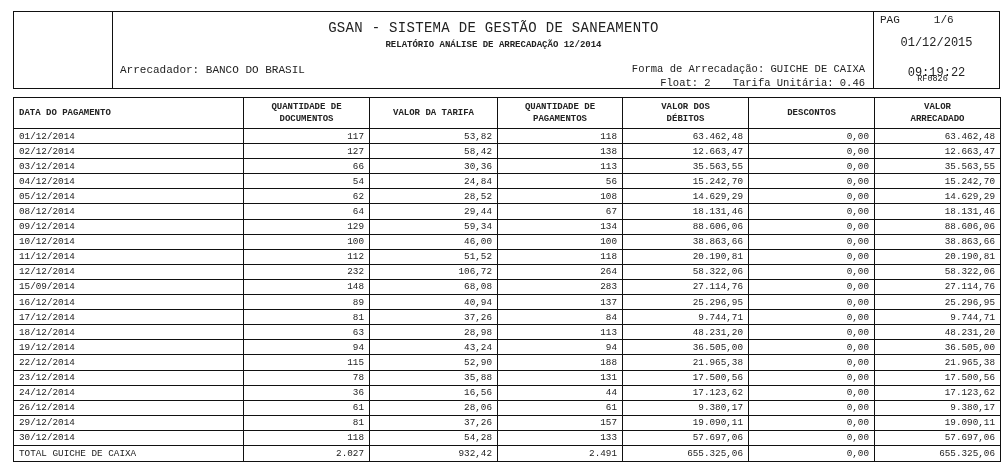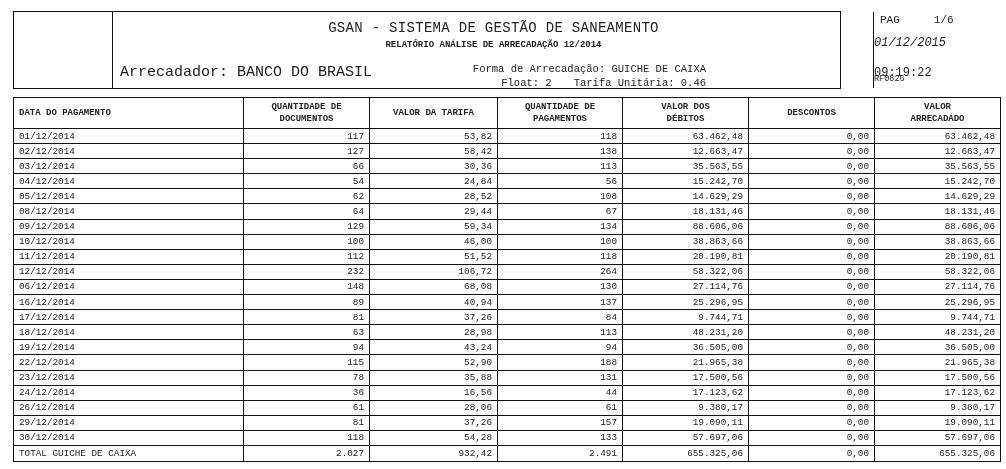--- a/index.html
+++ b/index.html
@@ -1,30 +1,30 @@
 <!DOCTYPE html>
 <html><head>
   <meta charset="utf-8">
   <style>
     html, body { margin:0; padding:0; background:#ffffff; }
     body { width:1006px; height:469px; position:relative; overflow:hidden;
            font-family:"Liberation Mono", "DejaVu Sans Mono", monospace; color:#222; }
-    .hdr { position:absolute; left:13px; top:11px; width:828px; height:78px;
+    .hdr { position:absolute; left:13px; top:11px; width:987px; height:78px;
            border:1.5px solid #111; box-sizing:border-box; }
     .logo { position:absolute; left:0; top:0; width:99px; height:100%; border-right:1.5px solid #111; box-sizing:border-box; }
     .pagbox { position:absolute; left:859px; top:0; right:0; height:100%; border-left:1.5px solid #111; box-sizing:border-box; }
     .title { position:absolute; left:100px; width:759px; top:8px; text-align:center; font-size:14px; letter-spacing:0.3px; }
     .subtitle { position:absolute; left:100px; width:759px; top:28px; text-align:center; font-size:9px; font-weight:bold; }
-    .arrec { position:absolute; left:106px; top:52px; font-size:15px; }
+    .arrec { position:absolute; left:106px; top:52px; font-size:11px; }
     .forma { position:absolute; right:134px; top:51px; font-size:10.5px; text-align:right; }
     .float { position:absolute; right:134px; top:65px; font-size:10.5px; text-align:left;margin-left:19px; }
     .float span { margin-left:22px; }
     .pag { position:absolute; left:6px; top:2px; font-size:11px; }
     .pag .pv { margin-left:34px;font-family:Liberation Mono, monospace; }
-    .pdate { position:absolute; left:0; right:0; top:24px; text-align:center; font-size:12px;font-style:italic; }
+    .pdate { position:absolute; left:0; right:0; top:24px; text-align:center; font-size:12px; }
     .ptime { position:absolute; left:0; right:0; top:54px; text-align:center; font-size:12px; }
     .pcode { position:absolute; left:0; right:8px; top:62px; text-align:center; font-size:8.5px; }
     table { position:absolute; left:13px; top:97px; width:987px; border-collapse:collapse; table-layout:fixed; }
     th, td { border:1.3px solid #111; font-size:9.3px; padding:0 5px; white-space:nowrap; overflow:hidden; }
     th { height:30px; font-weight:bold; font-size:9px; line-height:12px; text-align:center; color:#222; }
     th.left { text-align:left; }
     td { height:14.1px; line-height:13px; text-align:right; }
     td.date { text-align:left; }
     tr.total td { font-weight:normal; height:15px; }
   </style>
@@ -152,24 +152,24 @@
       <tr>
         <td class="date">12/12/2014</td>
         <td>232</td>
         <td>106,72</td>
         <td>264</td>
         <td>58.322,06</td>
         <td>0,00</td>
         <td>58.322,06</td>
       </tr>
       <tr>
-        <td class="date">06/12/2014</td>
+        <td class="date">15/09/2014</td>
         <td>148</td>
         <td>68,08</td>
-        <td>130</td>
+        <td>283</td>
         <td>27.114,76</td>
         <td>0,00</td>
         <td>27.114,76</td>
       </tr>
       <tr>
         <td class="date">16/12/2014</td>
         <td>89</td>
         <td>40,94</td>
         <td>137</td>
         <td>25.296,95</td>

